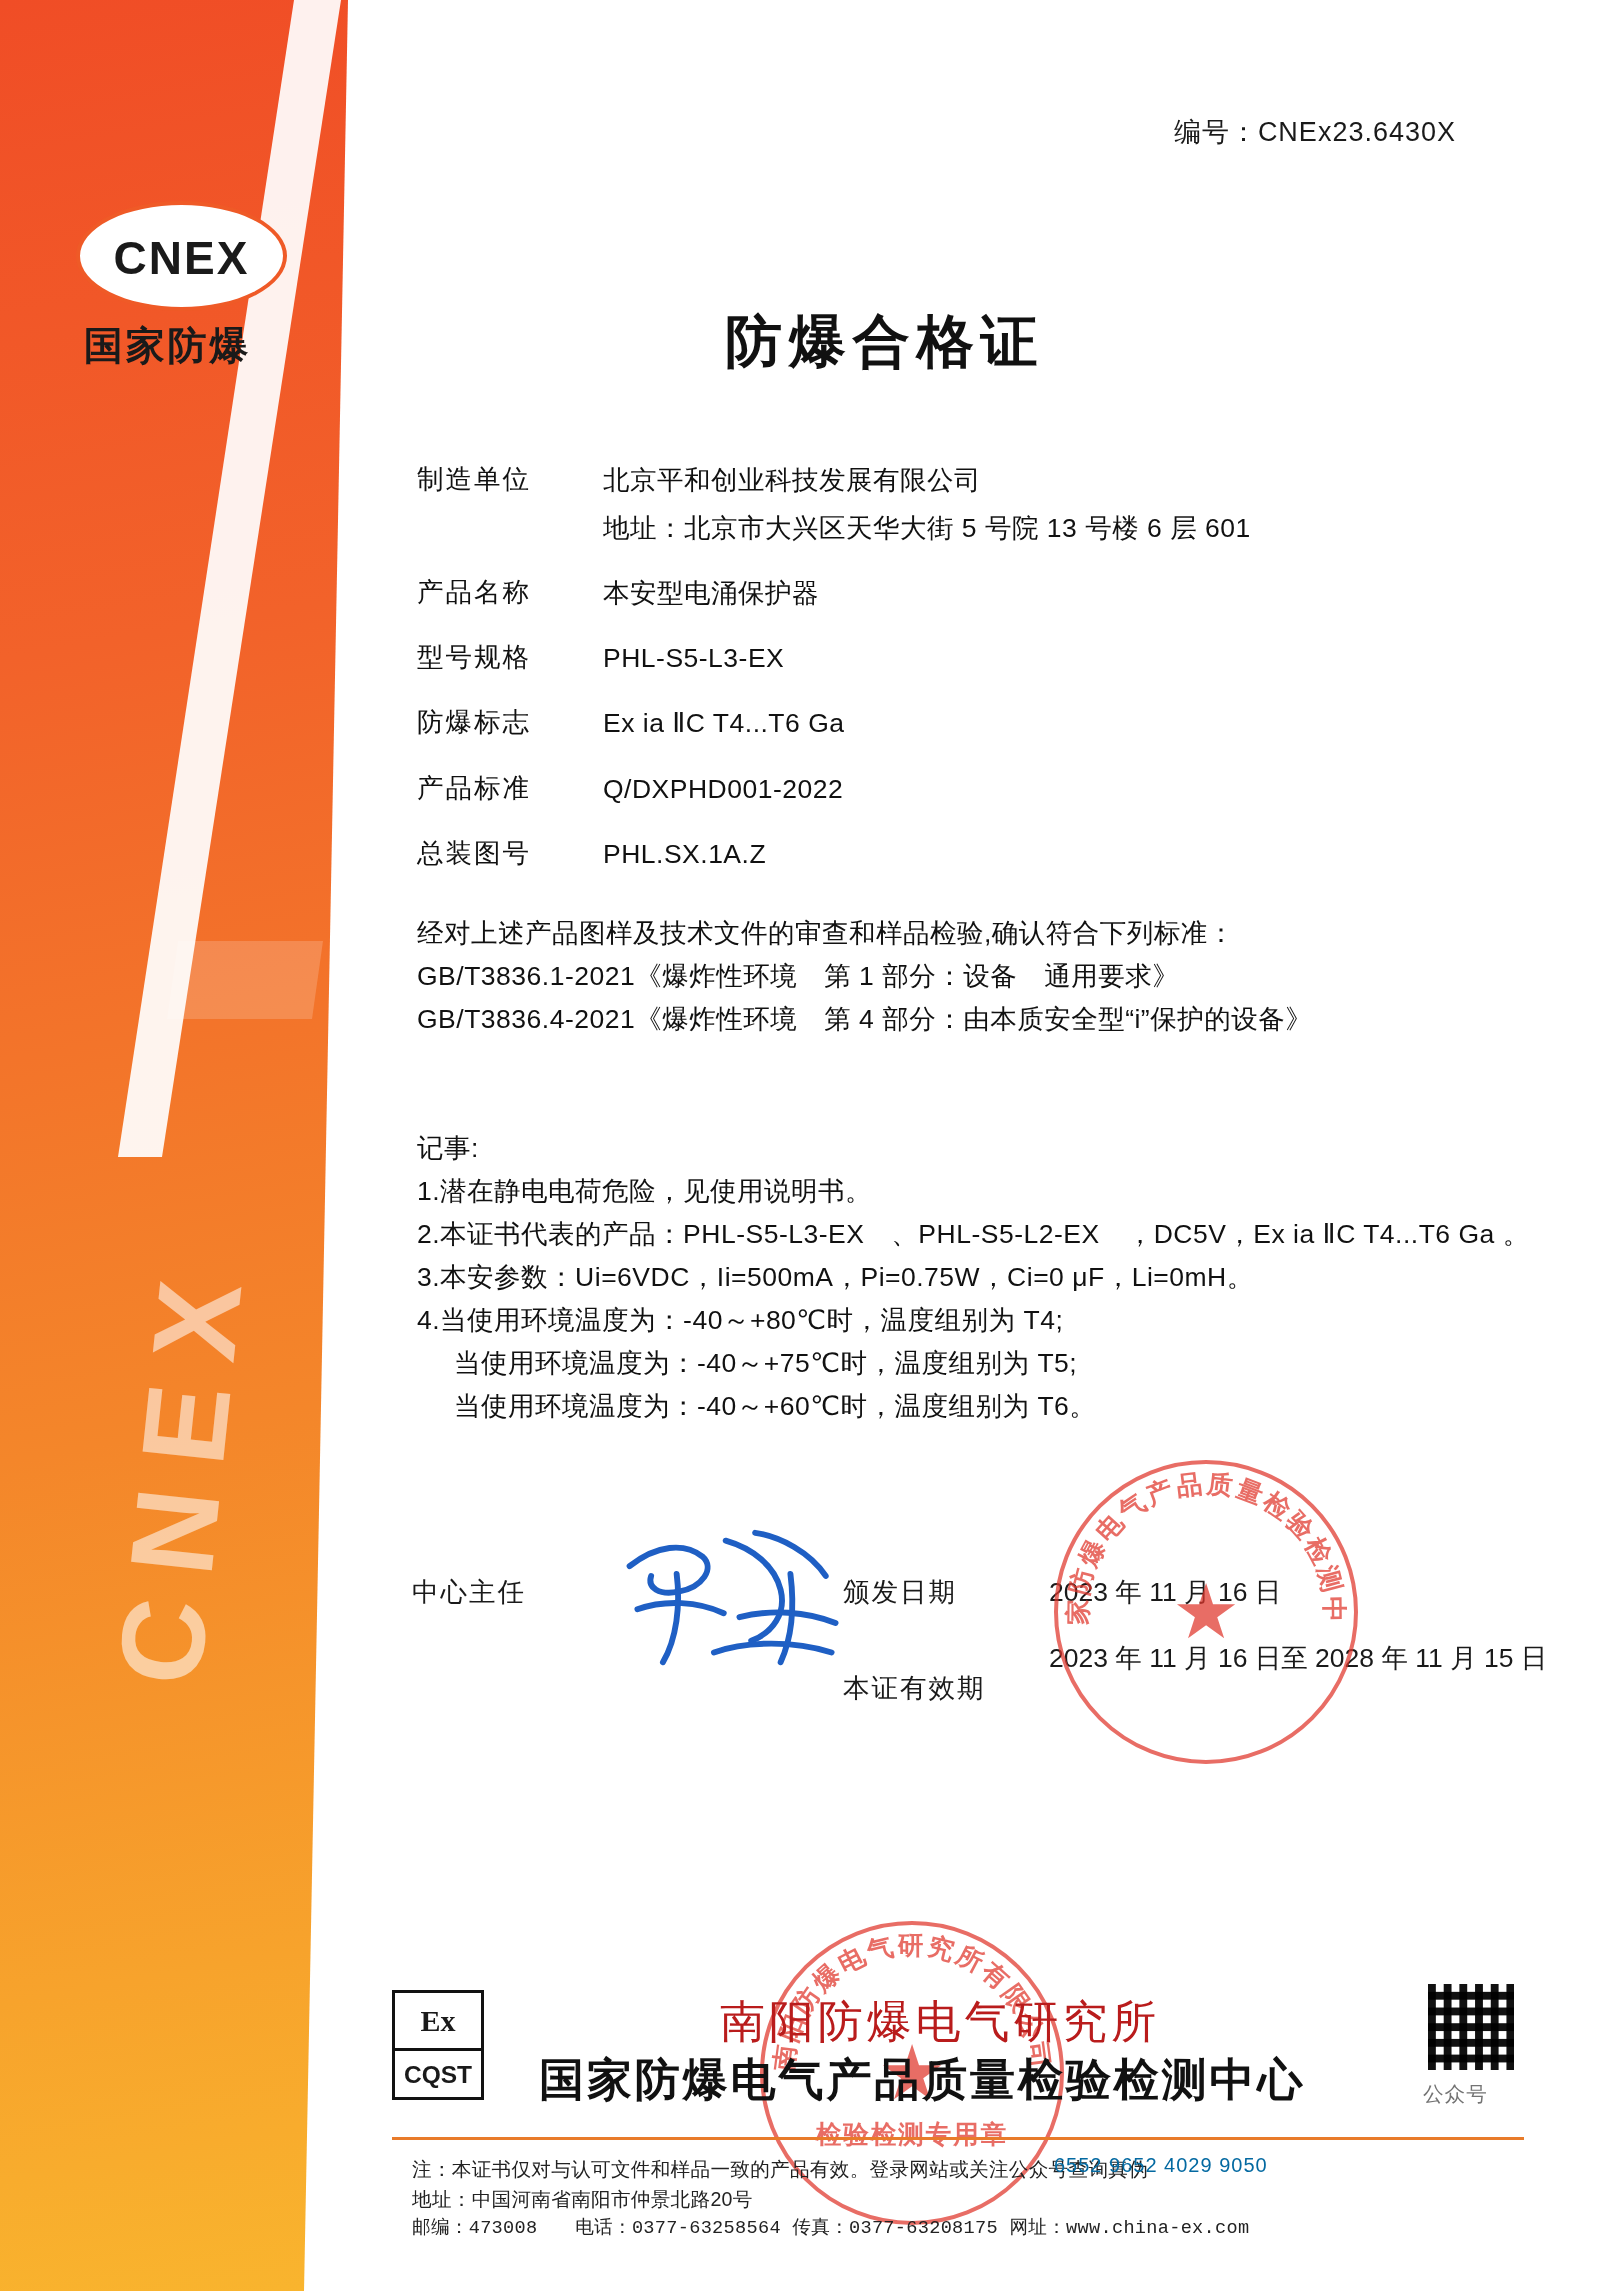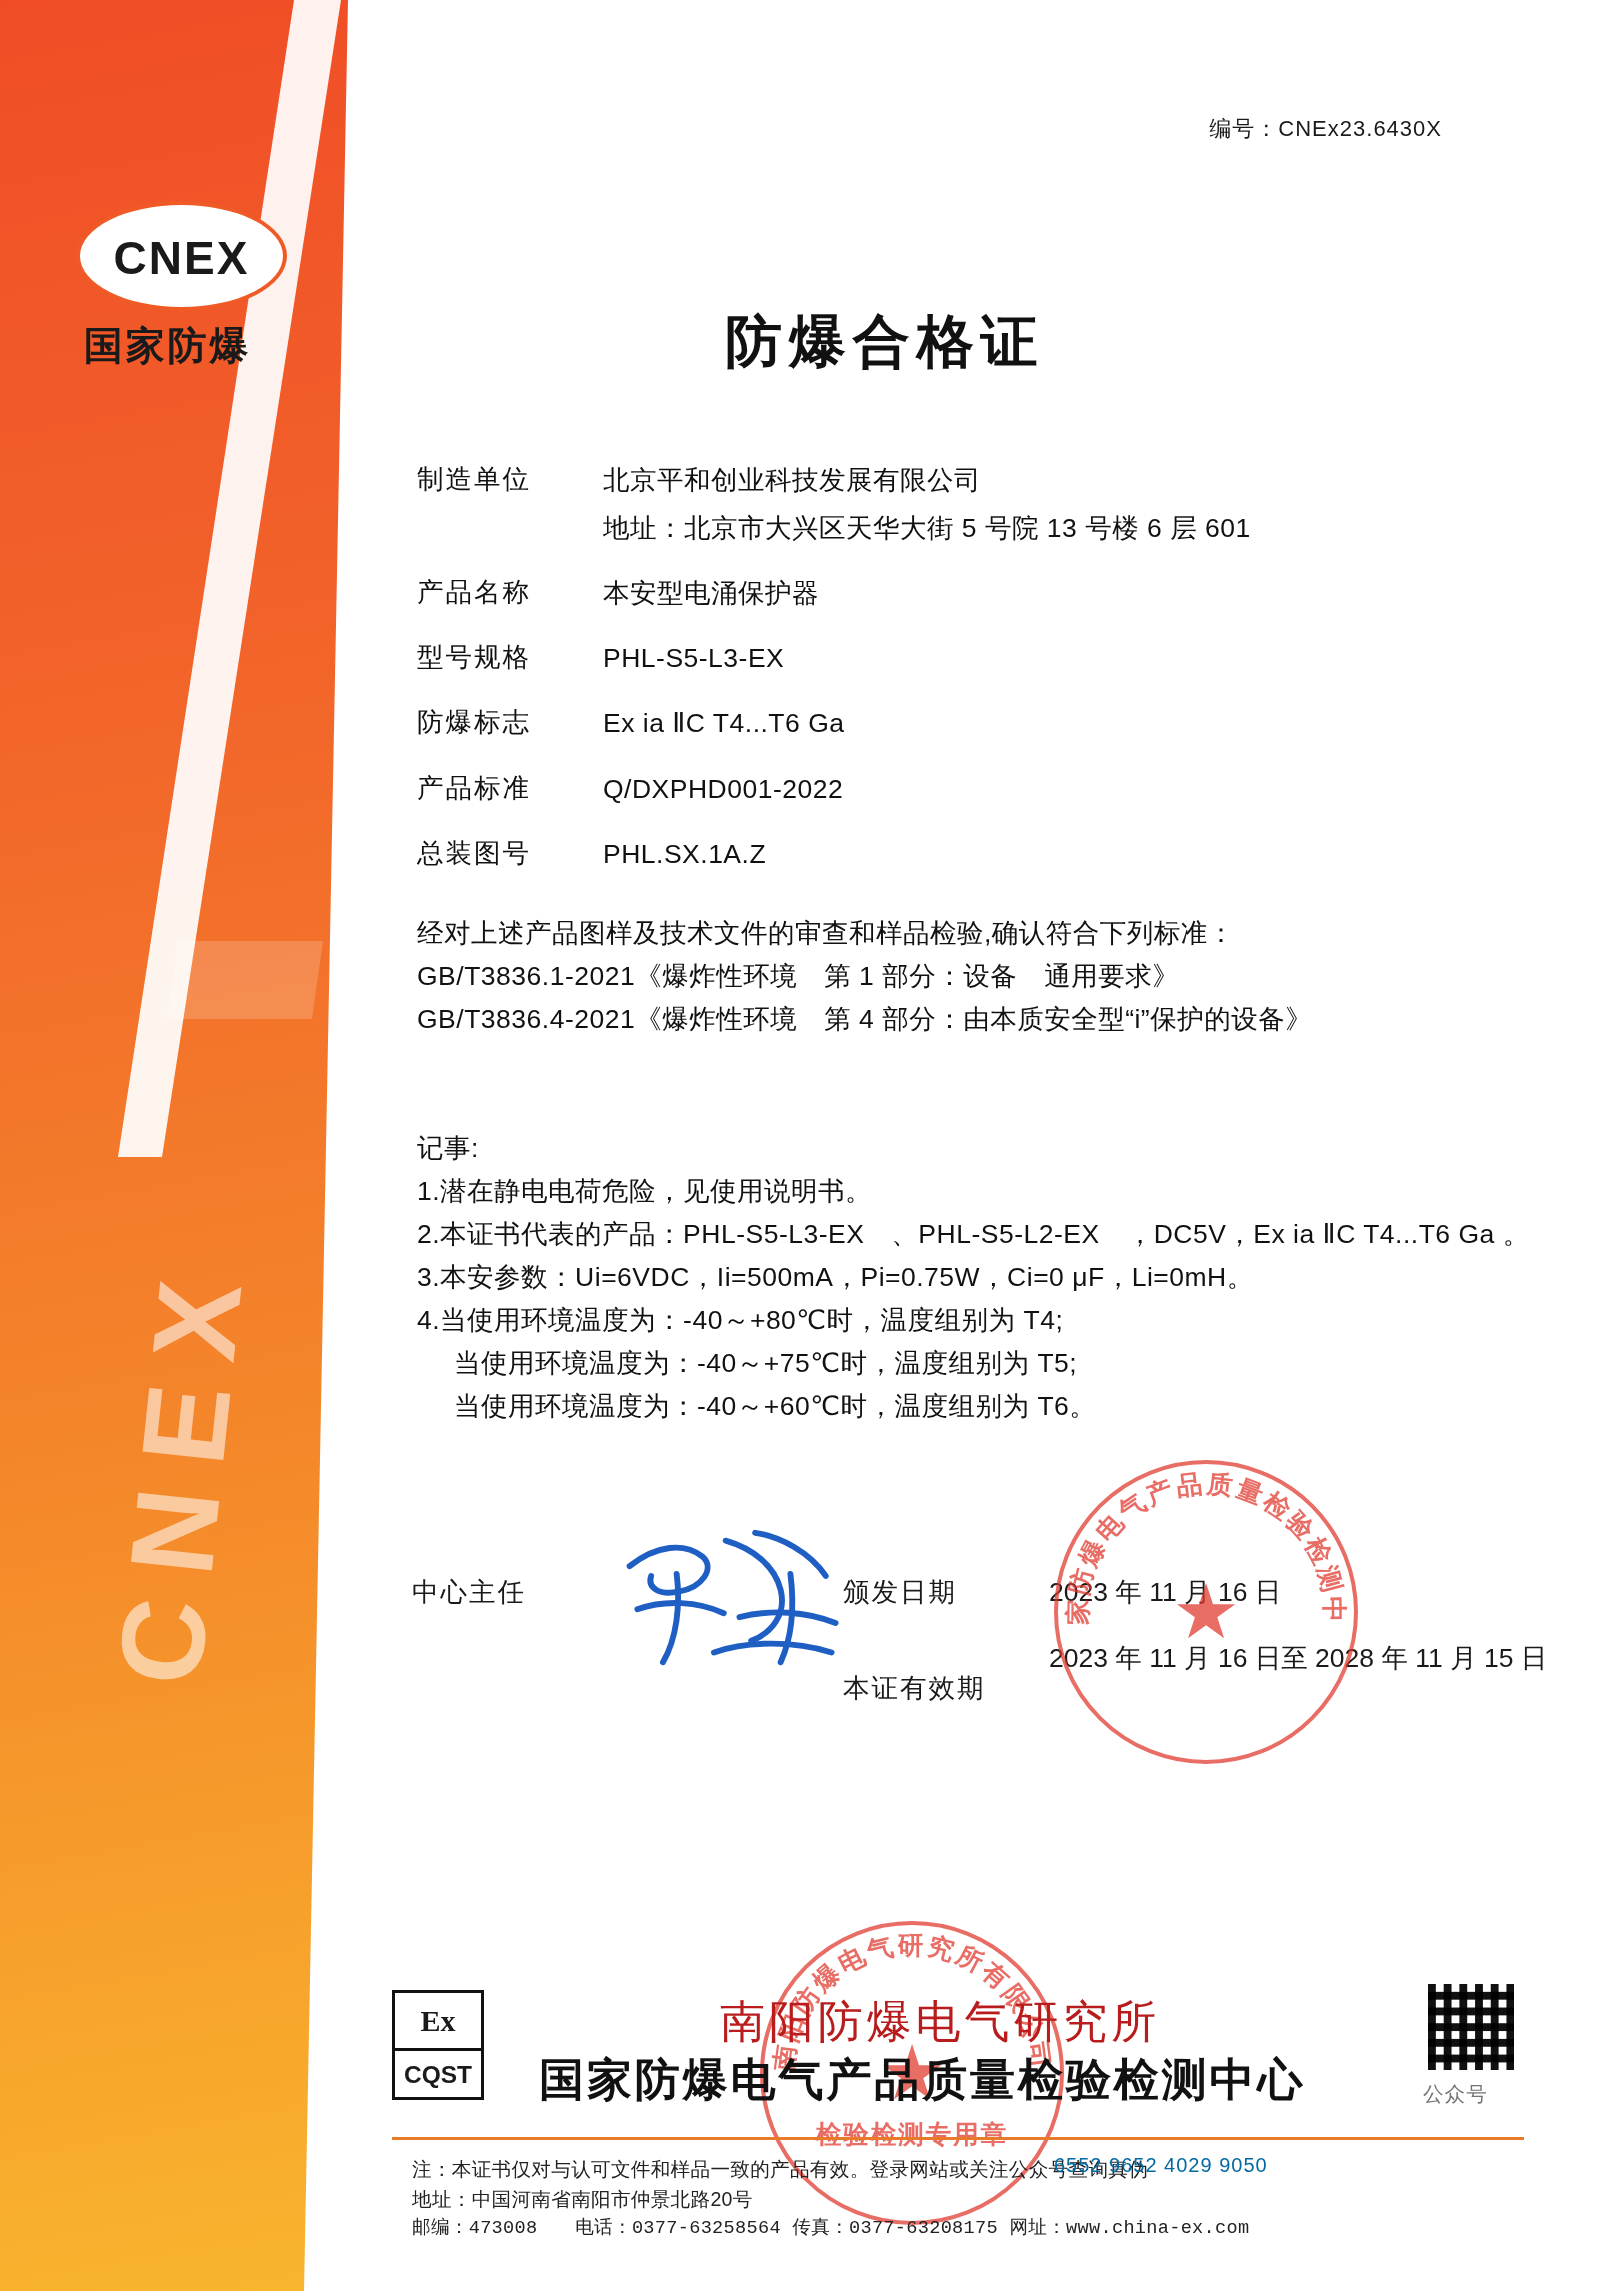--- a/index.html
+++ b/index.html
@@ -108,23 +108,23 @@
     font-family: "Liberation Sans", sans-serif;
     font-weight: bold;
     font-size: 39px;
     letter-spacing: 2.9px;
     color: #1a1a1a;
   }
 
   
   .serial {
     position: absolute;
-    right: 178px;
+    right: 164px;
     top: 114px;
-    font-size: 22px;
+    font-size: 27px;
     color: #1a1a1a;
     letter-spacing: 1px;
   }
   .doc-title {
     position: absolute;
     left: 725px;
     top: 304px;
     font-family: "Liberation Sans", sans-serif;
     font-weight: bold;
     font-size: 57px;

